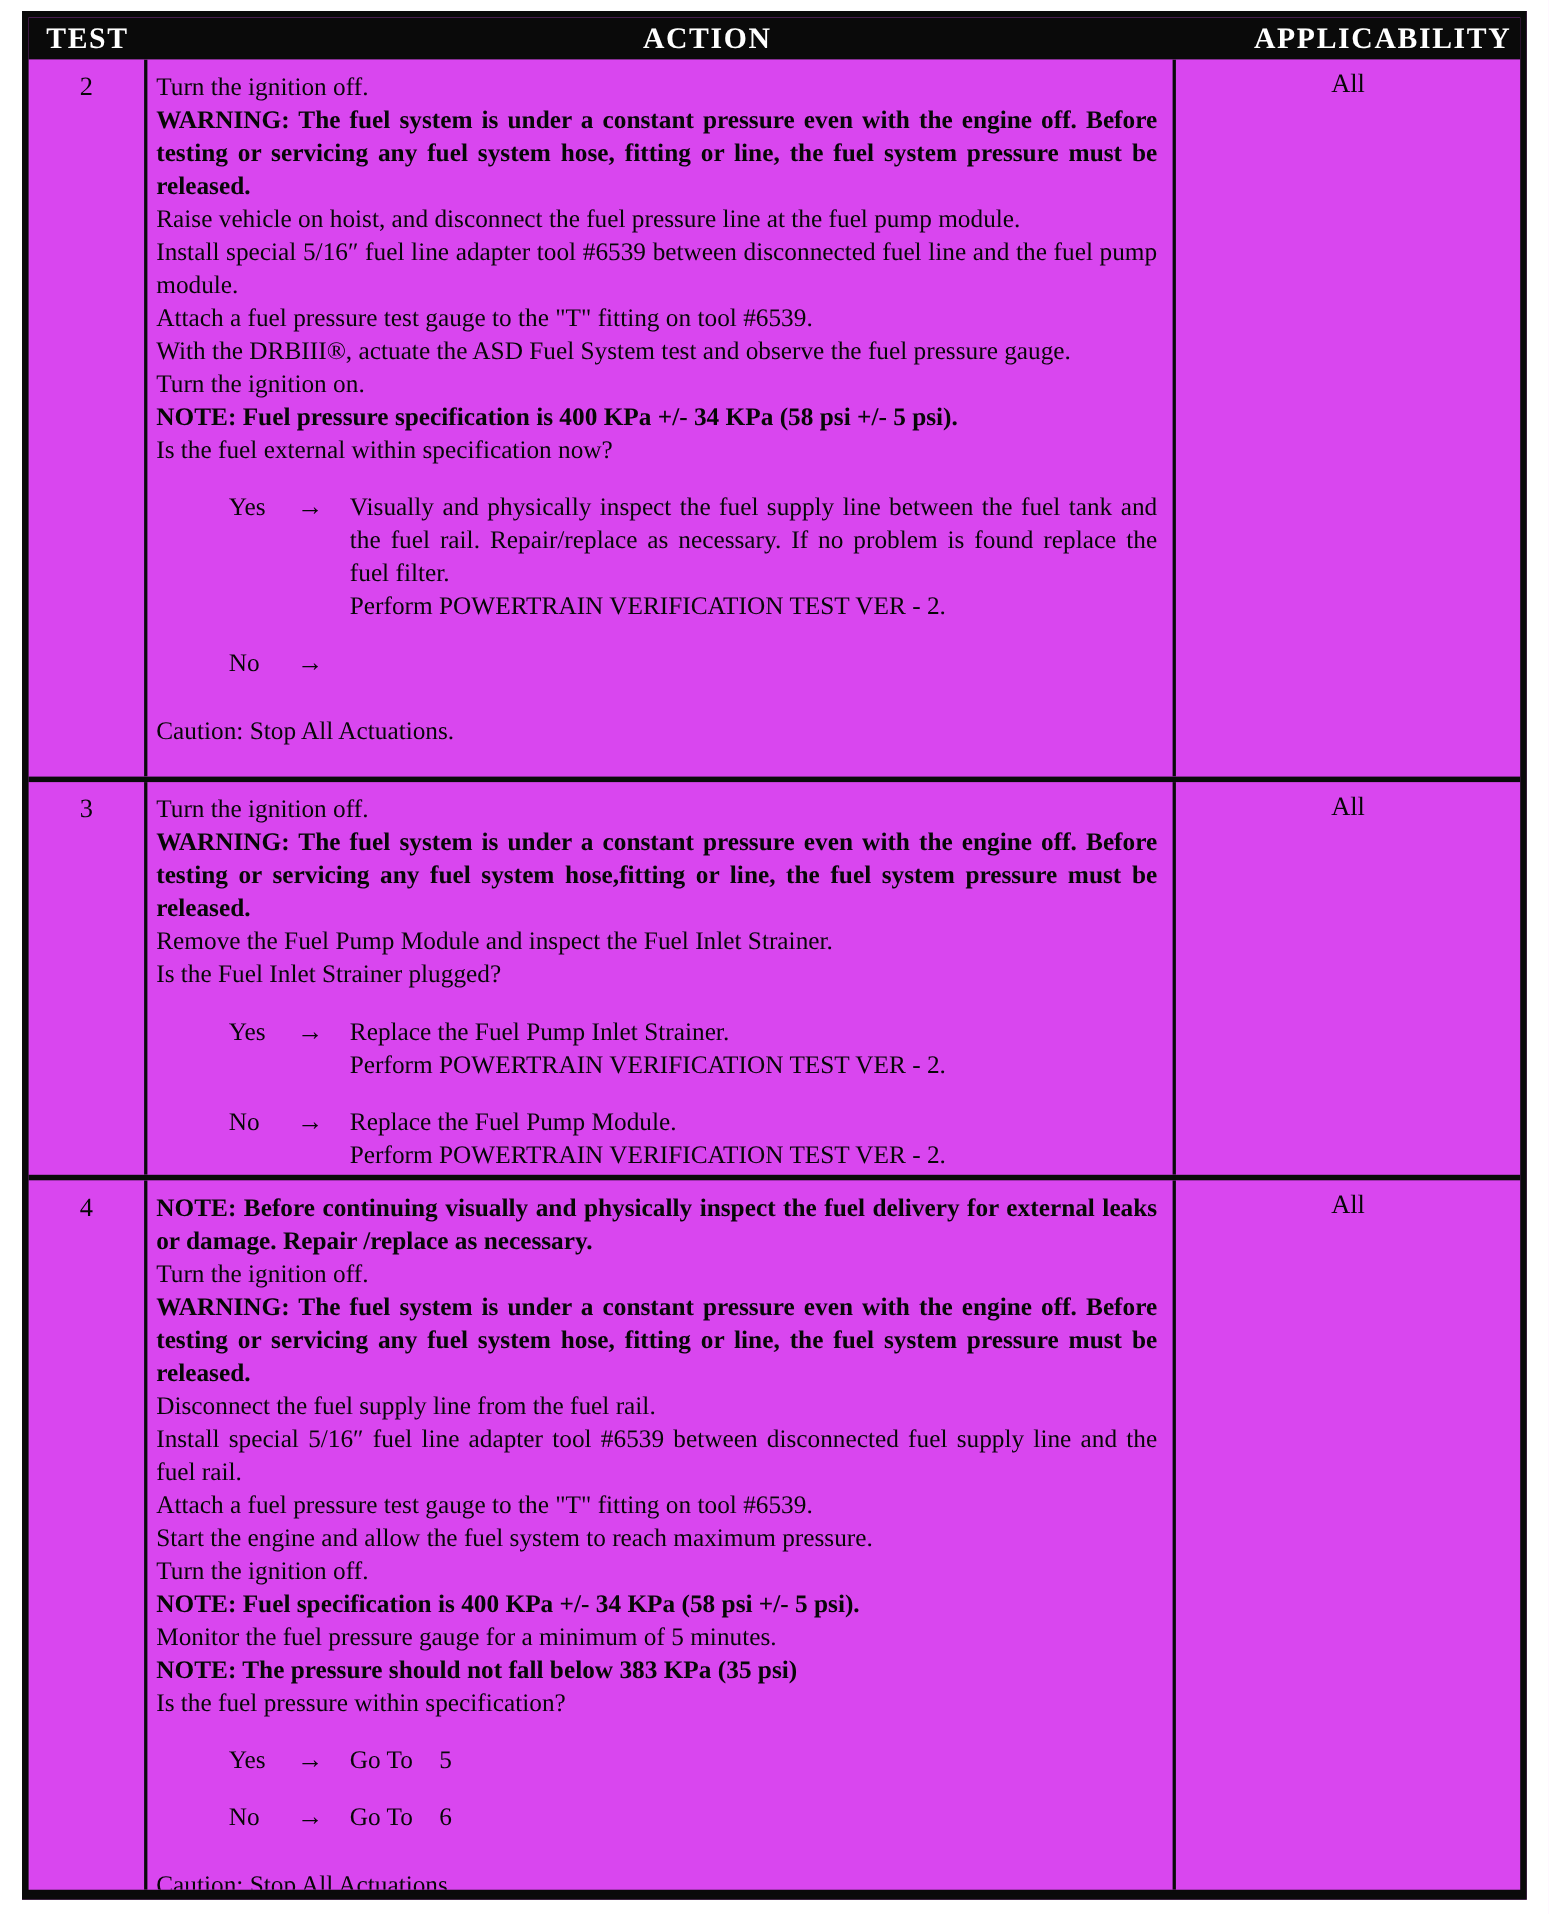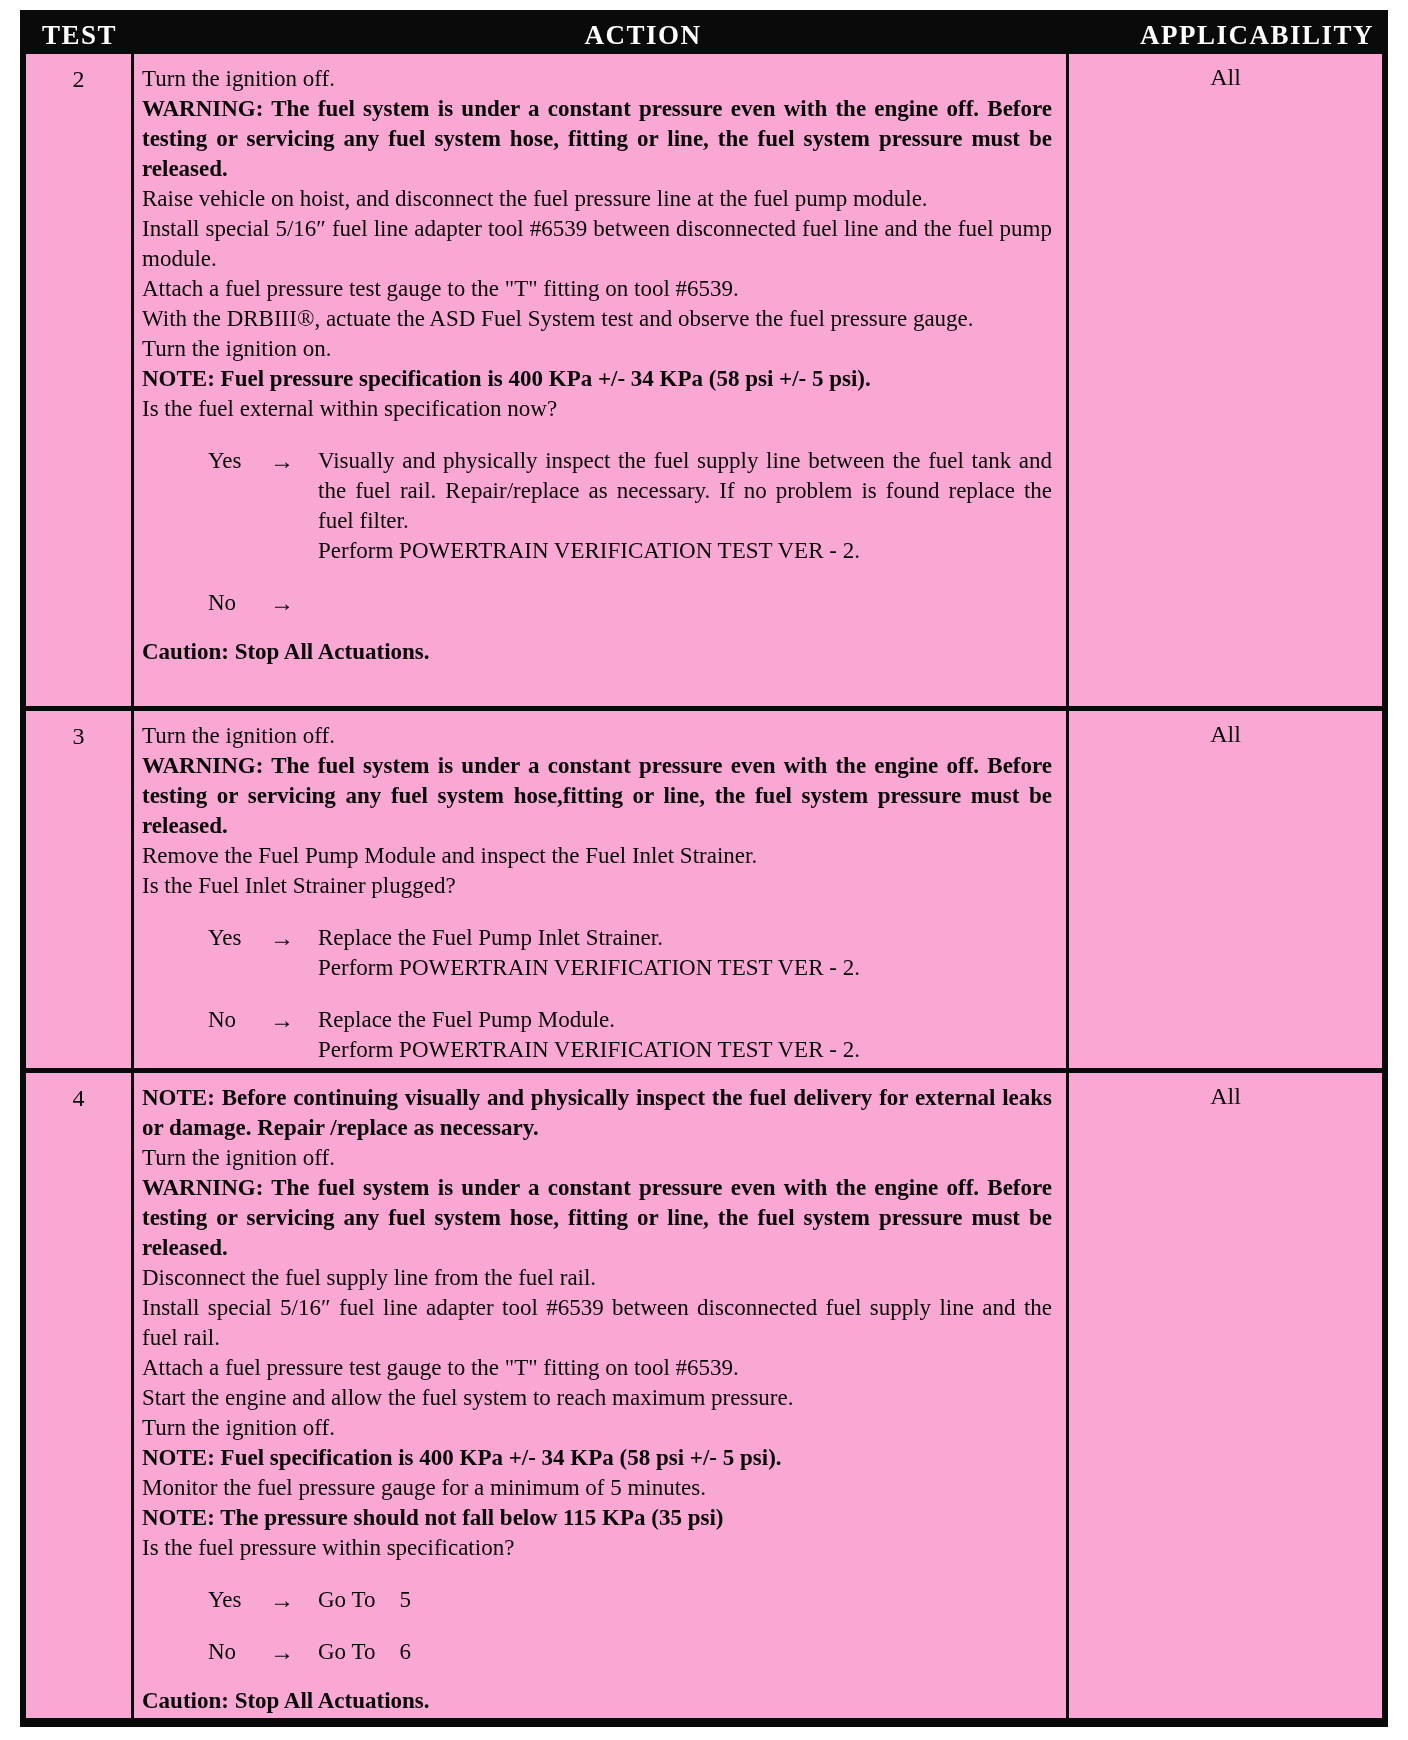--- a/index.html
+++ b/index.html
@@ -5,21 +5,21 @@
   * { margin:0; padding:0; box-sizing:border-box; }
   html, body { width:1408px; height:1740px; background:#ffffff; }
   body {
     font-family:"Liberation Serif","DejaVu Serif",serif;
     color:#070707;
     position:relative;
     -webkit-font-smoothing:antialiased;
   }
   .doc-table {
     position:absolute; left:20px; top:10px; width:1368px;
-    border:6px solid #0a0a0a; border-bottom-width:9px; background:#f9a8d4;
+    border:6px solid #0a0a0a; border-bottom-width:9px; background:#d946ef;
   }
   .thead {
     display:flex; align-items:center;
     background:#0a0a0a; color:#ffffff;
     height:38px; font-weight:bold; font-size:27px; letter-spacing:1.5px;
   }
   .th-test { width:120px; padding-left:16px; }
   .th-action { flex:1; text-align:center; }
   .th-appl { padding-right:8px; white-space:nowrap; }
   .trow { display:flex; overflow:hidden; }
@@ -38,21 +38,21 @@
   }
   .td-appl { flex:1; text-align:center; padding-top:10px; font-size:24px; }
   .para { text-align:justify; }
   .bold { font-weight:bold; }
   .decision { display:flex; margin-top:22px; padding-left:66px; }
   .d-label { width:62px; flex:none; }
   .d-arrow { width:48px; flex:none; font-size:24px; }
   .d-text { flex:1; }
   .d-text .jline { text-align:justify; }
   .goto-target { margin-left:24px; }
-  .caution { margin-top:19px; font-weight:bold; }
+  .caution { margin-top:32px; font-weight:normal; }
 </style>
 </head>
 <body>
 
 <div class="doc-table">
 
   <div class="thead">
     <div class="th-test">TEST</div>
     <div class="th-action">ACTION</div>
     <div class="th-appl">APPLICABILITY</div>
@@ -125,21 +125,21 @@
       <p class="para bold">NOTE: Before continuing visually and physically inspect the fuel delivery for external leaks or damage. Repair /replace as necessary.</p>
       <p class="para">Turn the ignition off.</p>
       <p class="para bold">WARNING: The fuel system is under a constant pressure even with the engine off. Before testing or servicing any fuel system hose, fitting or line, the fuel system pressure must be released.</p>
       <p class="para">Disconnect the fuel supply line from the fuel rail.</p>
       <p class="para">Install special 5/16″ fuel line adapter tool #6539 between disconnected fuel supply line and the fuel rail.</p>
       <p class="para">Attach a fuel pressure test gauge to the "T" fitting on tool #6539.</p>
       <p class="para">Start the engine and allow the fuel system to reach maximum pressure.</p>
       <p class="para">Turn the ignition off.</p>
       <p class="para bold">NOTE: Fuel specification is 400 KPa +/- 34 KPa (58 psi +/- 5 psi).</p>
       <p class="para">Monitor the fuel pressure gauge for a minimum of 5 minutes.</p>
-      <p class="para bold">NOTE: The pressure should not fall below 115 KPa (35 psi)</p>
+      <p class="para bold">NOTE: The pressure should not fall below 383 KPa (35 psi)</p>
       <p class="para">Is the fuel pressure within specification?</p>
 
       <div class="decision">
         <span class="d-label">Yes</span>
         <span class="d-arrow">→</span>
         <div class="d-text">
           <span>Go To</span><span class="goto-target">5</span>
         </div>
       </div>
 

